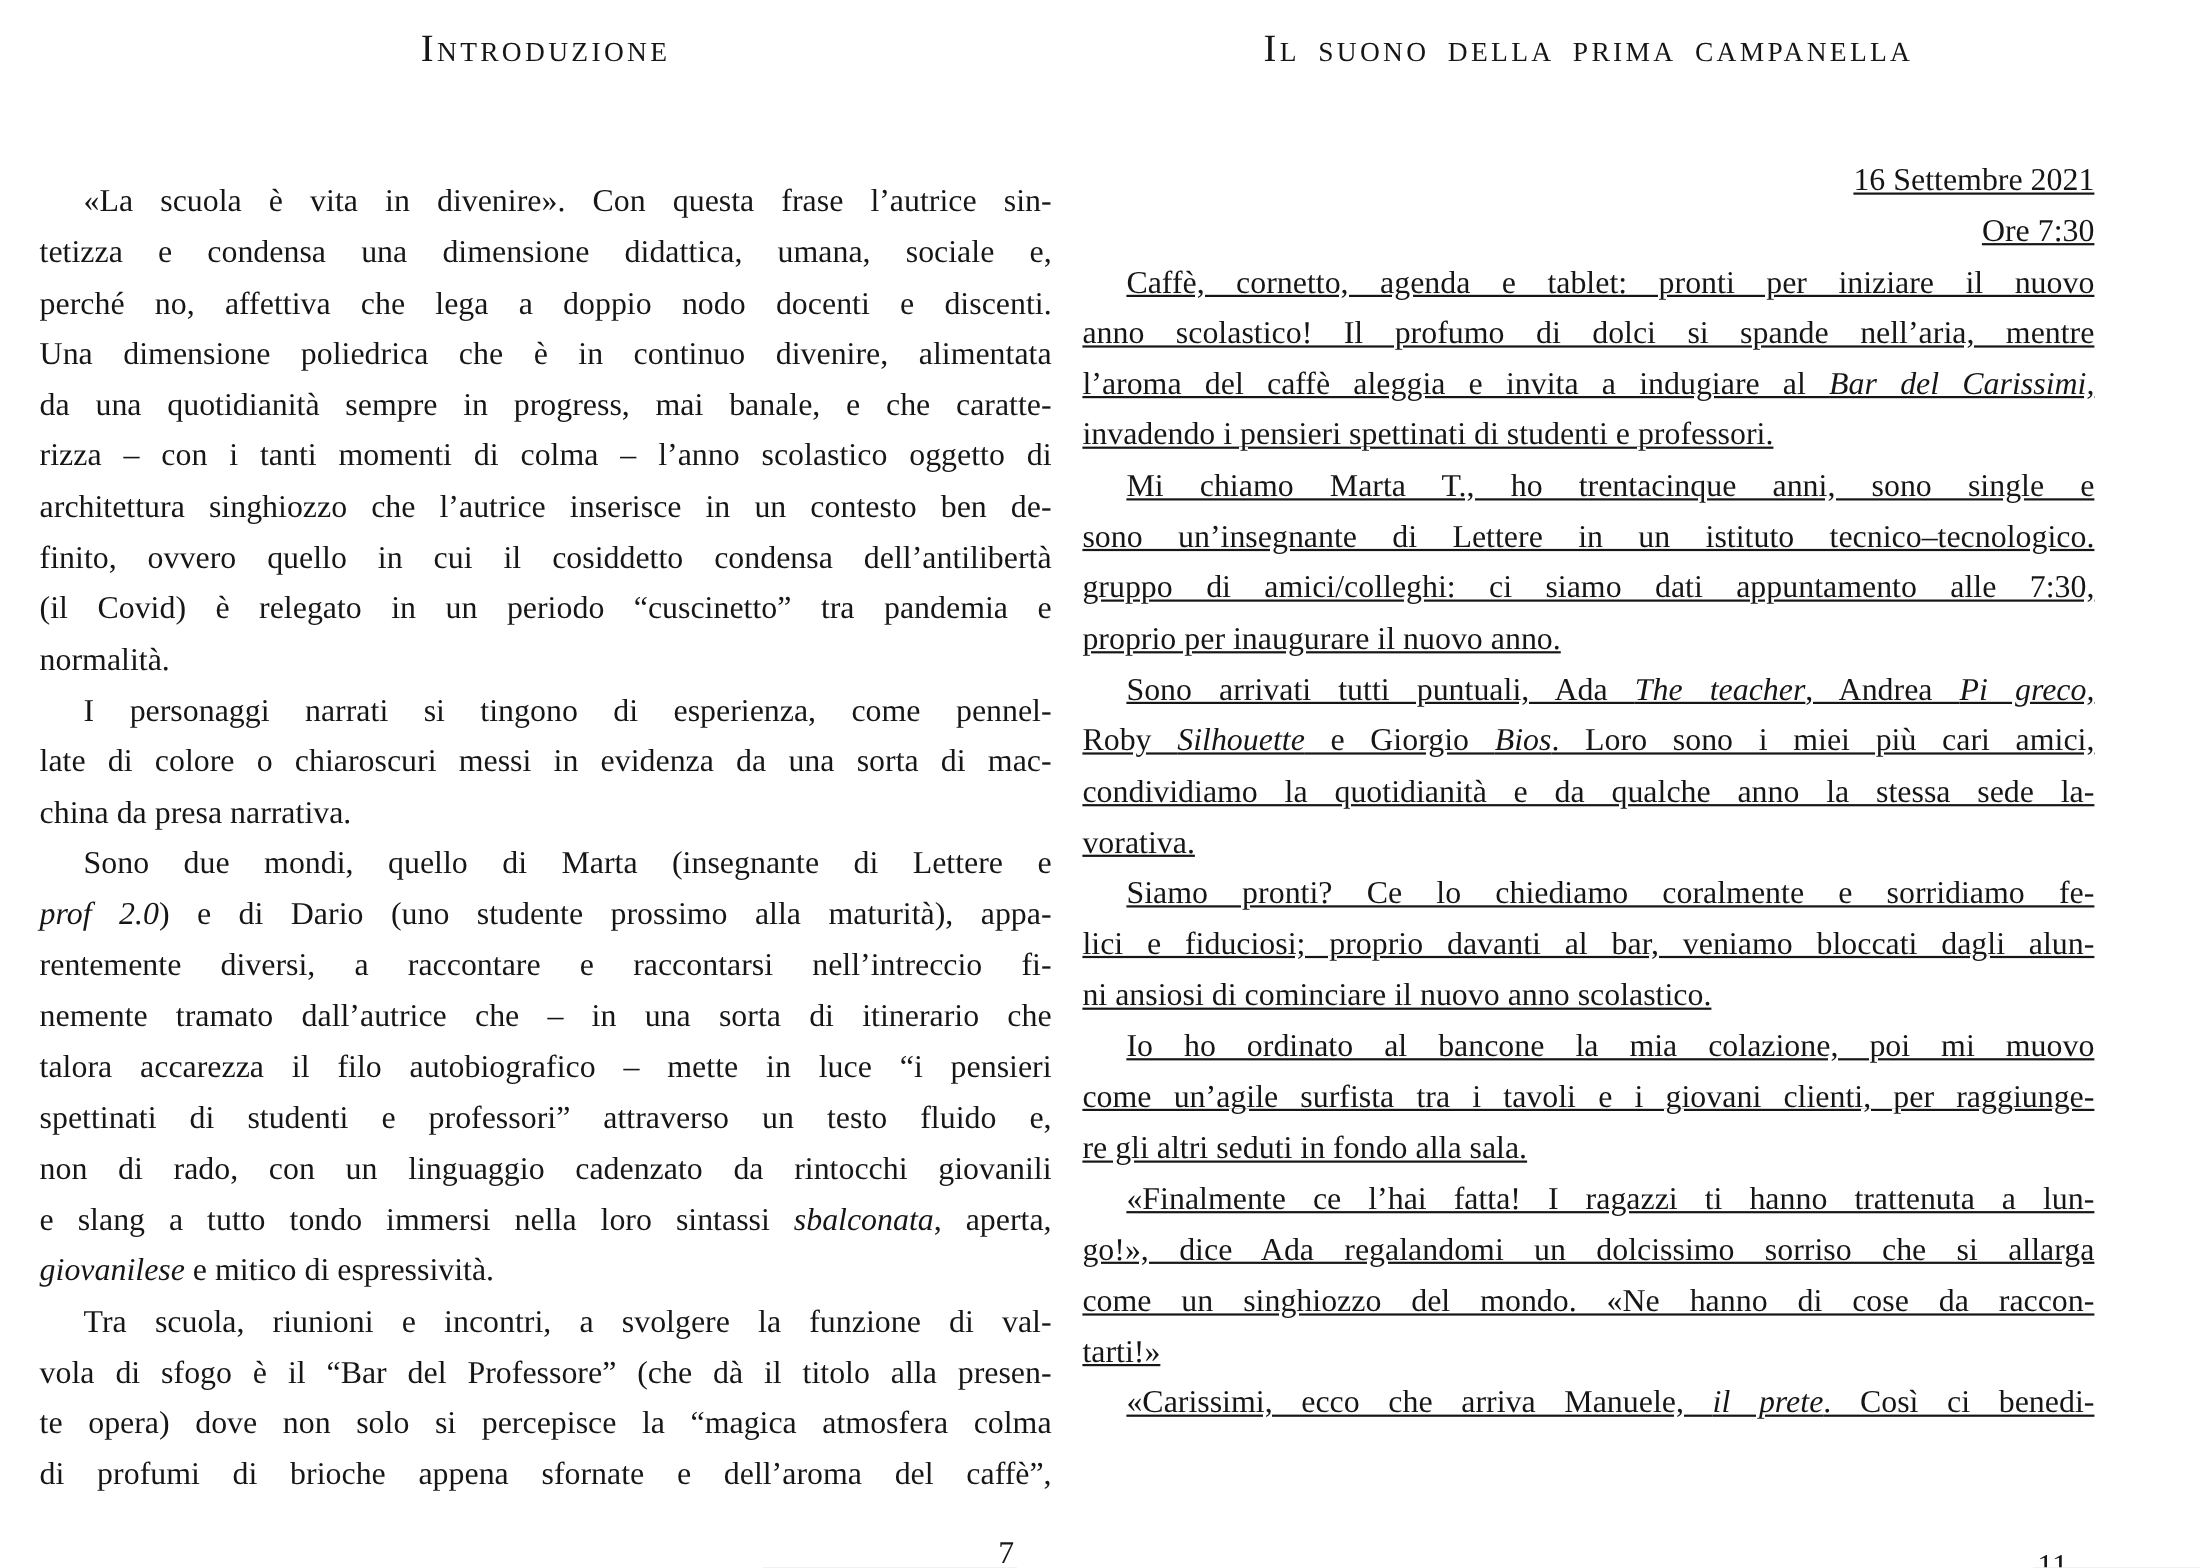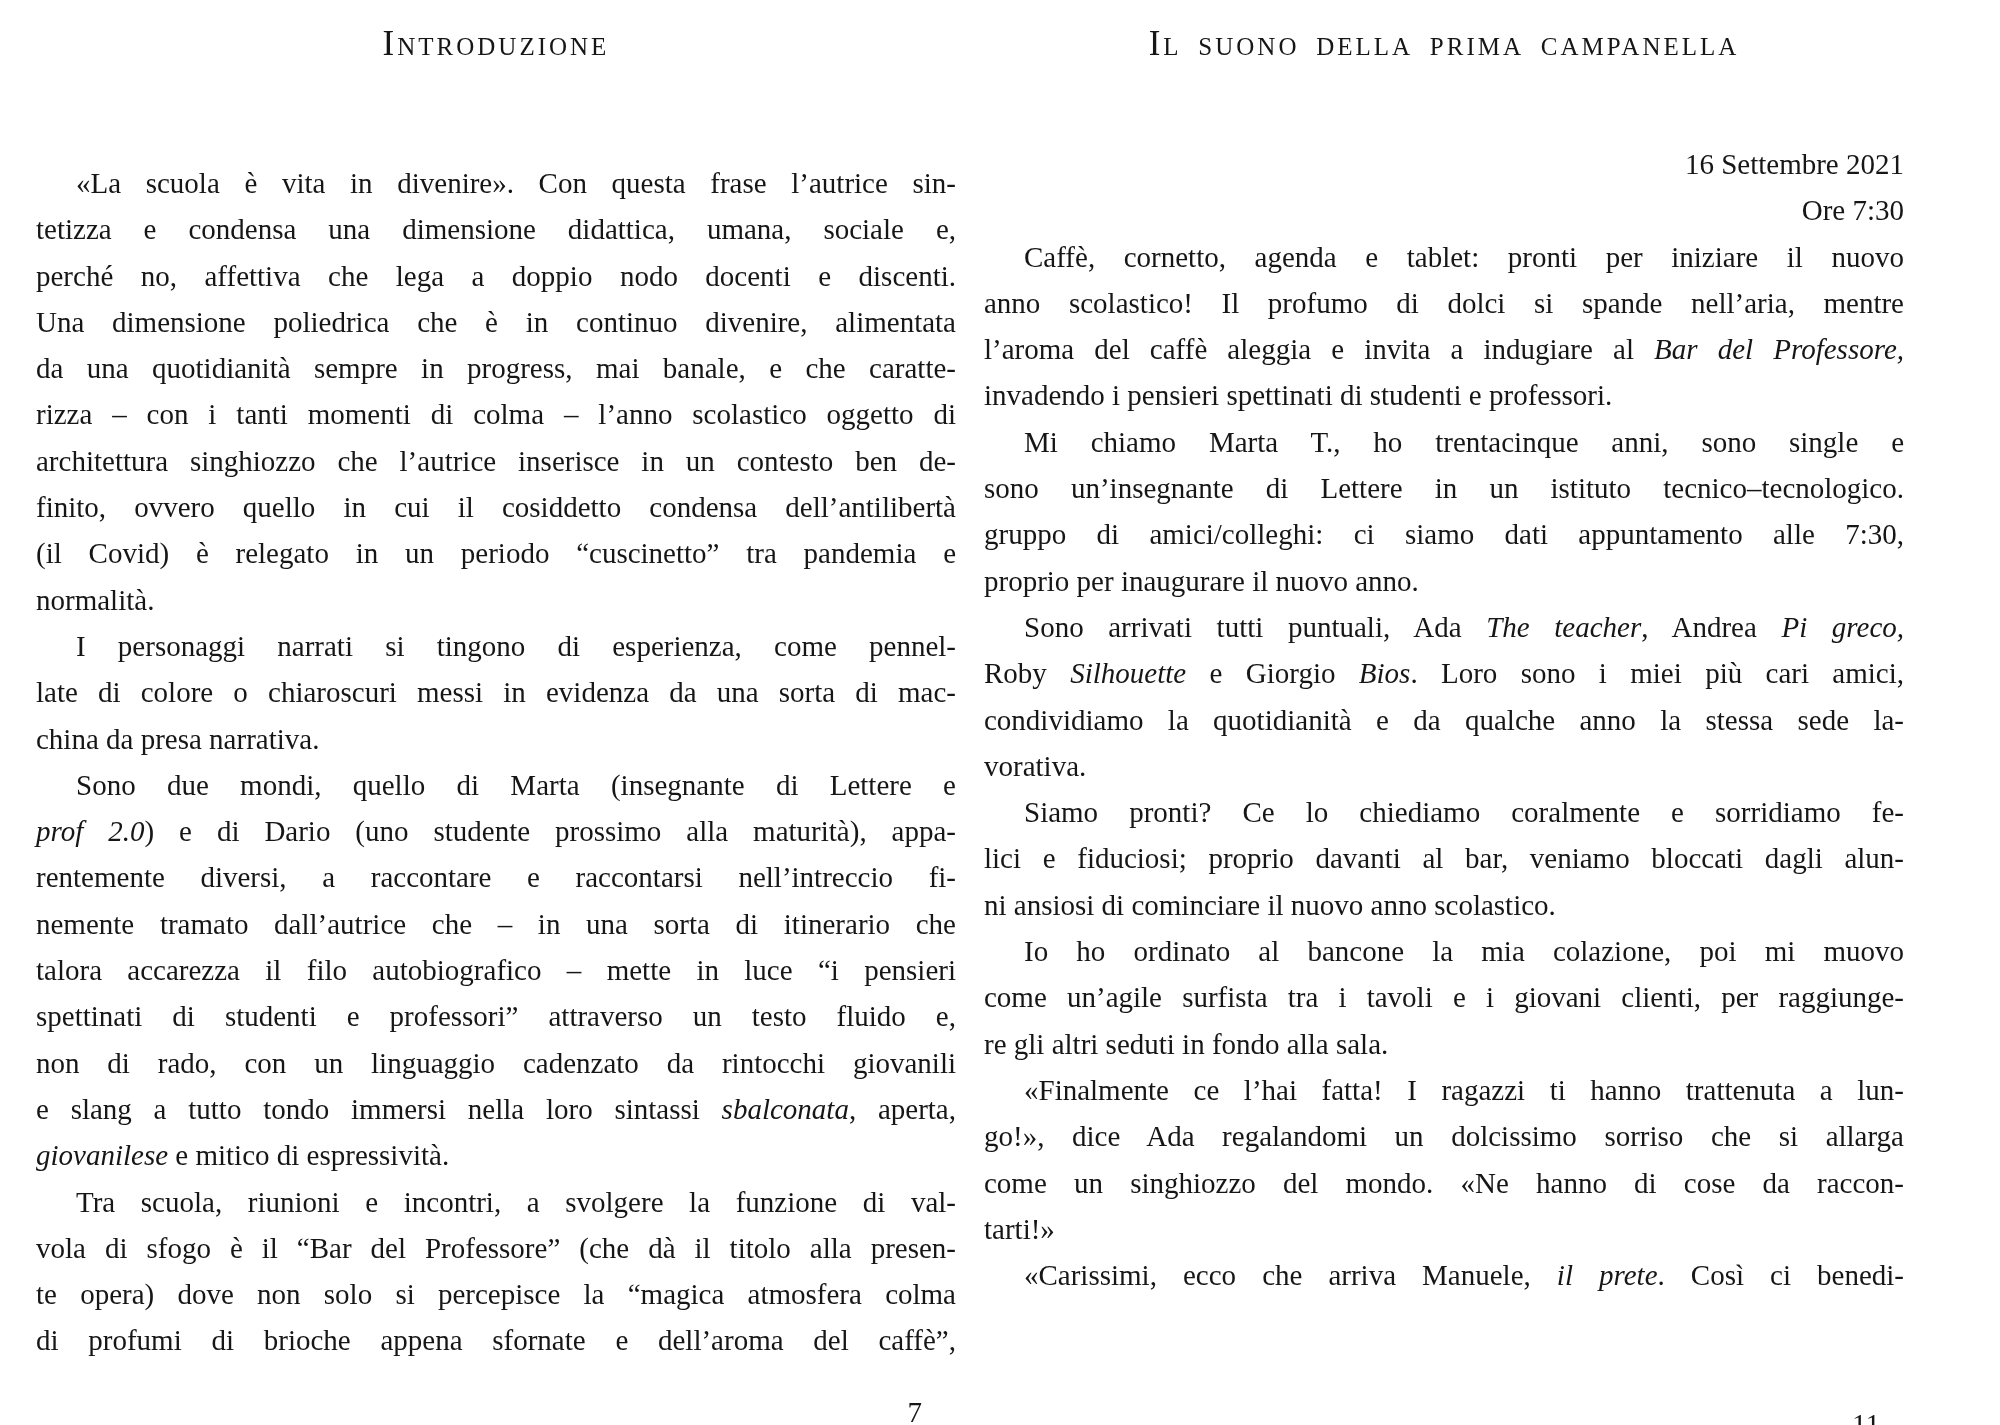--- a/index.html
+++ b/index.html
@@ -37,21 +37,21 @@
   }
 
   .flow {
     position: absolute;
     left: 0;
     width: 920px;
     font-size: 29px;
     line-height: 46.3px;
   }
   .left  .flow { top: 160px; }
-  .right .flow { top: 141px; }
+  .right .flow { top: 141px; text-decoration: underline; }
 
   .dateline { text-align: right; }
 
   .line {
     text-align: justify;
     text-align-last: justify;
   }
   .line.end {
     text-align: right;
     text-align-last: left;
@@ -110,21 +110,21 @@
   </section>
 
   <section class="page right">
     <h1 class="chapter-header">Il suono della prima campanella</h1>
     <div class="flow">
       <div class="dateline">16 Settembre 2021</div>
       <div class="dateline">Ore 7:30</div>
       <div>
           <div class="line indent"><span>Caffè, cornetto, agenda e tablet: pronti per iniziare il nuovo</span></div>
           <div class="line"><span>anno scolastico! Il profumo di dolci si spande nell’aria, mentre</span></div>
-          <div class="line"><span>l’aroma del caffè aleggia e invita a indugiare al </span><span class="it">Bar del Professore,</span></div>
+          <div class="line"><span>l’aroma del caffè aleggia e invita a indugiare al </span><span class="it">Bar del Carissimi,</span></div>
           <div class="line end"><span>invadendo i pensieri spettinati di studenti e professori.</span></div>
           <div class="line indent"><span>Mi chiamo Marta T., ho trentacinque anni, sono single e</span></div>
           <div class="line"><span>sono un’insegnante di Lettere in un istituto tecnico–tecnologico.</span></div>
           <div class="line"><span>gruppo di amici/colleghi: ci siamo dati appuntamento alle 7:30,</span></div>
           <div class="line end"><span>proprio per inaugurare il nuovo anno.</span></div>
           <div class="line indent"><span>Sono arrivati tutti puntuali, Ada </span><span class="it">The teacher</span><span>, Andrea </span><span class="it">Pi greco,</span></div>
           <div class="line"><span>Roby </span><span class="it">Silhouette</span><span> e Giorgio </span><span class="it">Bios</span><span>. Loro sono i miei più cari amici,</span></div>
           <div class="line"><span>condividiamo la quotidianità e da qualche anno la stessa sede la-</span></div>
           <div class="line end"><span>vorativa.</span></div>
           <div class="line indent"><span>Siamo pronti? Ce lo chiediamo coralmente e sorridiamo fe-</span></div>

